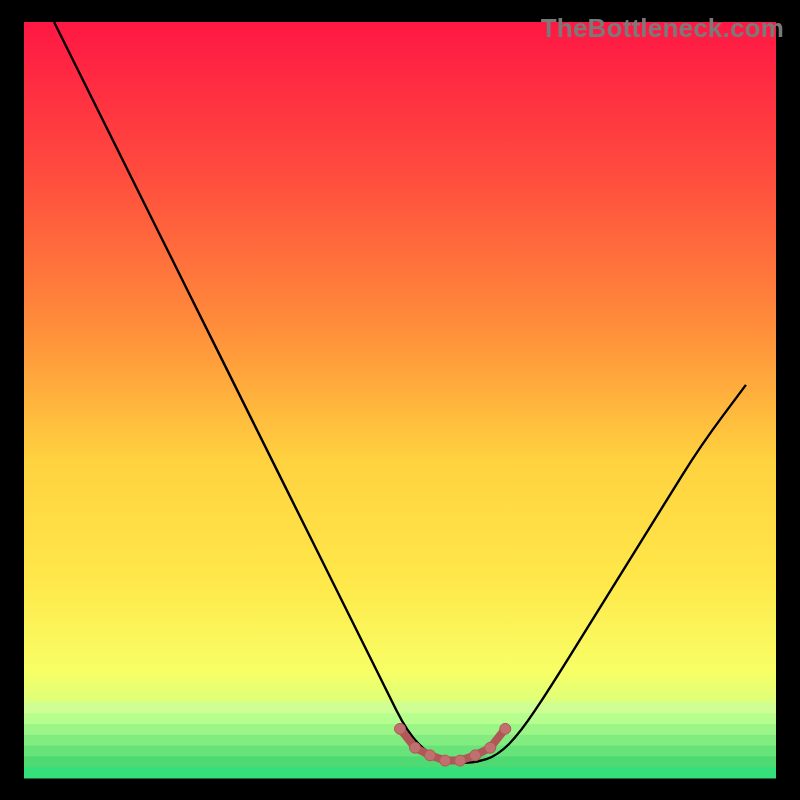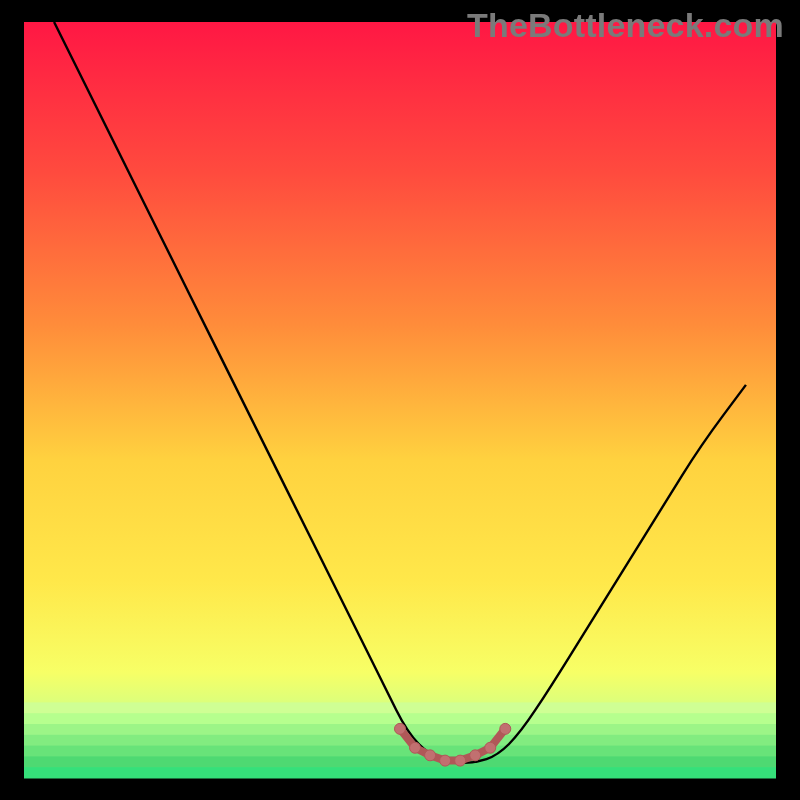--- a/index.html
+++ b/index.html
@@ -11,24 +11,24 @@
     overflow: hidden;
   }
   .stage {
     position: relative;
     width: 800px;
     height: 800px;
     background: #000;
   }
   .watermark {
     position: absolute;
-    top: 6px;
+    top: 13px;
     right: 16px;
     font-family: Arial, Helvetica, sans-serif;
-    font-size: 34px;
+    font-size: 26px;
     font-weight: 600;
     color: #7a7a7a;
     letter-spacing: 0.2px;
     user-select: none;
     text-align: right;
   }
   svg {
     display: block;
   }
 </style>

